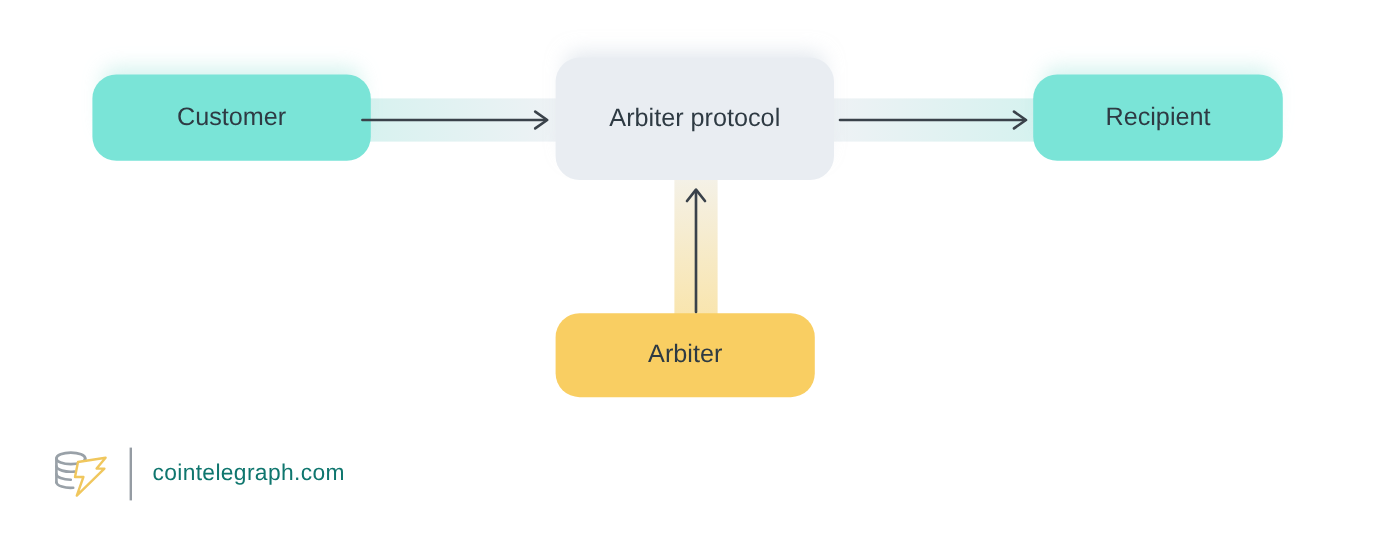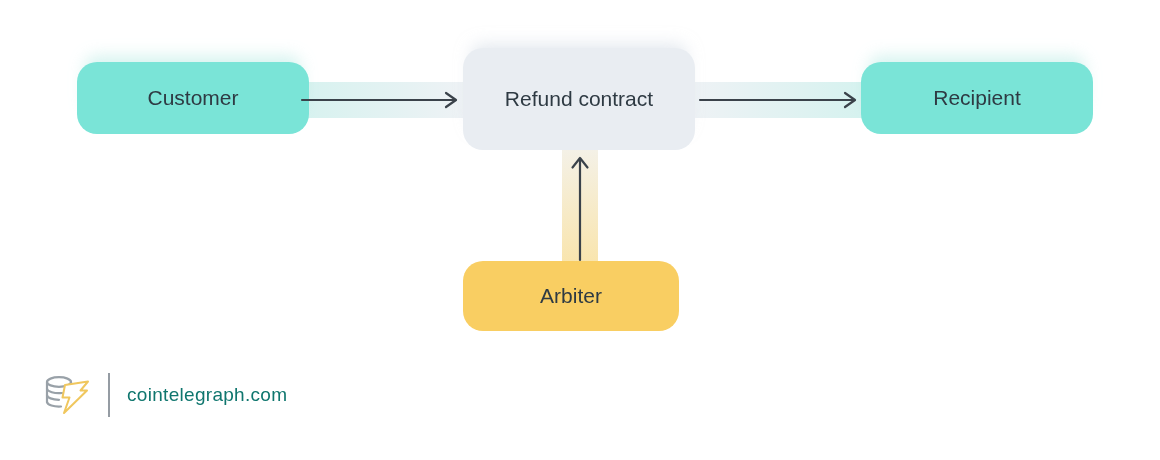--- a/index.html
+++ b/index.html
@@ -38,21 +38,21 @@
     color: #2e3a43;
     font-size: 21px;
     line-height: 30px;
     text-align: center;
   }
   .node-teal {
     background: #7ae4d7;
     box-shadow: 0 -14px 16px -8px rgba(150, 225, 215, 0.40);
   }
   .node-customer  { left: 77px;  top: 62px;  width: 232px; height: 72px; }
-  .node-recipient { left: 861px; top: 62px;  width: 232px; height: 72px; }
+  .node-recipient { left: 861px; top: 62px;  width: 208px; height: 72px; }
   .node-escrow {
     left: 463px; top: 48px; width: 232px; height: 102px;
     background: #e9edf2;
     box-shadow: 0 -12px 16px -8px rgba(205, 215, 225, 0.55);
   }
   .node-arbiter {
     left: 463px; top: 261px; width: 216px; height: 70px;
     background: #f9ce62;
   }
 
@@ -83,21 +83,21 @@
 
   <div class="band band-left"></div>
   <div class="band band-right"></div>
   <div class="band band-vertical"></div>
 
   <div class="node node-teal node-customer">
     <span>Customer</span>
   </div>
 
   <div class="node node-escrow">
-    <span>Refund contract</span>
+    <span>Arbiter protocol</span>
   </div>
 
   <div class="node node-teal node-recipient">
     <span>Recipient</span>
   </div>
 
   <div class="node node-arbiter">
     <span>Arbiter</span>
   </div>
 

